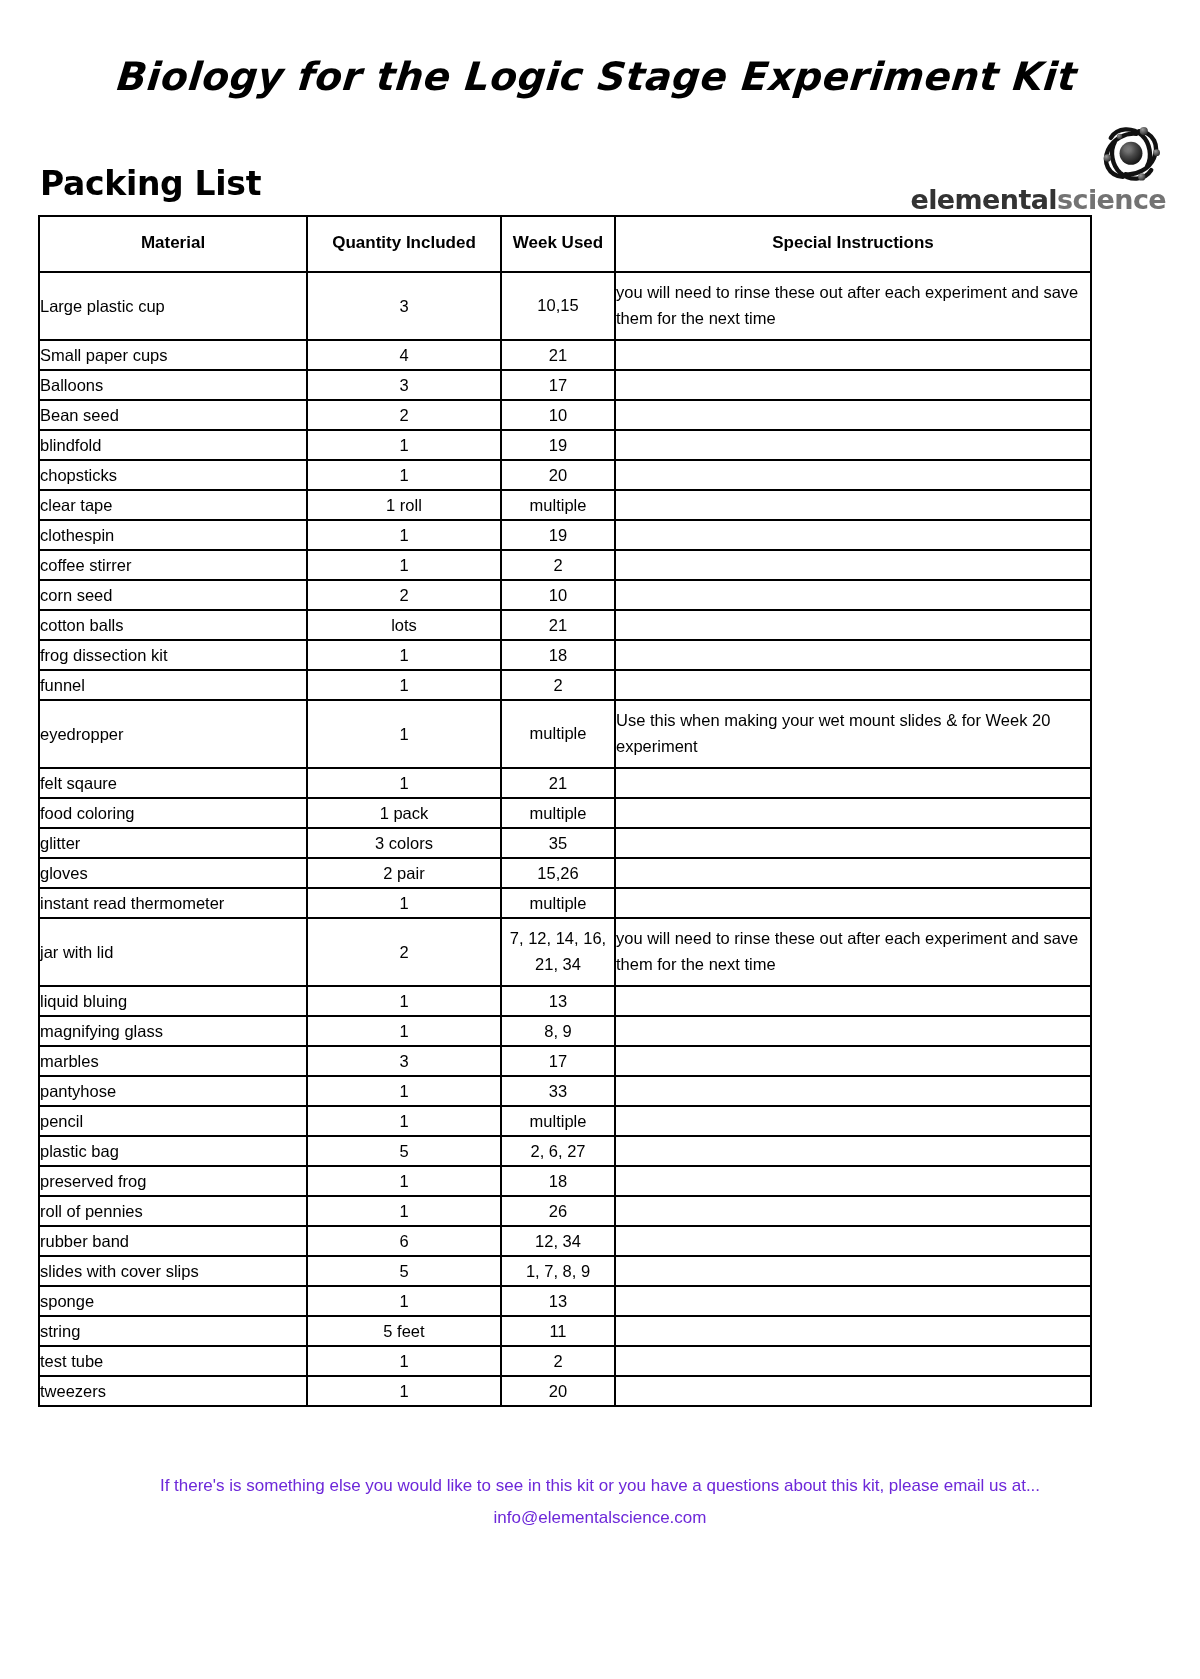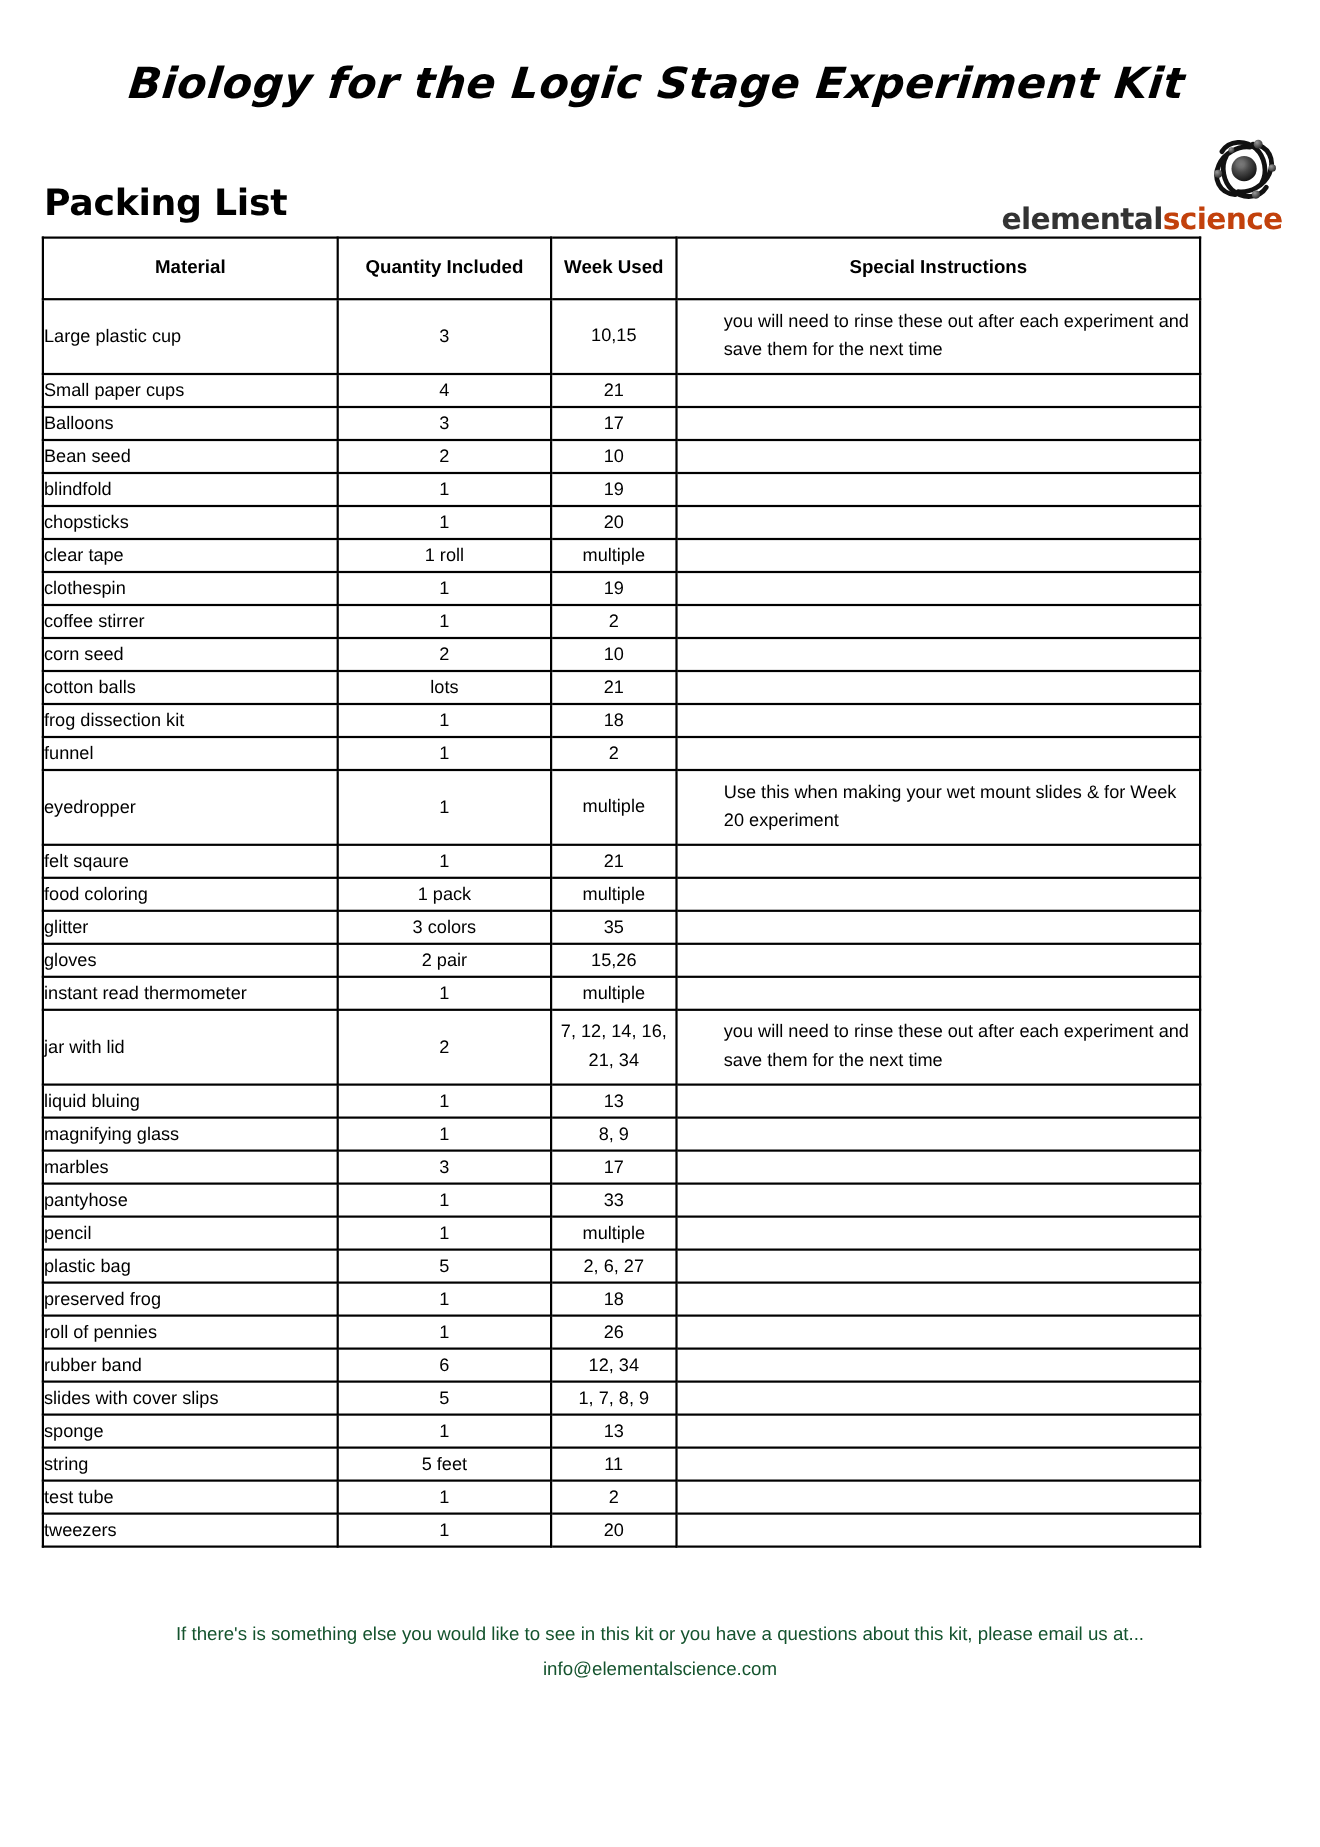--- a/index.html
+++ b/index.html
@@ -67,21 +67,21 @@
   }
   .brand-word {
     font-family: "DejaVu Sans", sans-serif;
     font-size: 27px;
     letter-spacing: -0.6px;
     color: #333333;
     white-space: nowrap;
     line-height: 1;
   }
   .brand-word .light { font-weight: 700; }
-  .brand-word .bold  { font-weight: 700; color:#c2410c; }
+  .brand-word .bold  { font-weight: 700; color:#737373; }
 
   
   .tbl-wrap {
     margin: 6px 34px 0 38px;
   }
   table.packing {
     width: 1052px;
     border-collapse: collapse;
     table-layout: fixed;
     font-family: "Liberation Sans", sans-serif;
@@ -116,34 +116,34 @@
   }
   td.qty, td.week {
     text-align: center;
   }
   td.special {
     text-align: left;
     padding-left: 7px;
     padding-right: 4px;
   }
   tr.tall td { height: 62px; }
-  tr.tall td.special { line-height: 1.55; padding-top: 2px; padding-bottom: 2px; padding-left: 42px; }
+  tr.tall td.special { line-height: 1.55; padding-top: 2px; padding-bottom: 2px; }
   tr.tall td.week { line-height: 1.55; }
 
   
   .footer {
     position: absolute;
     left: 0;
     right: 0;
     top: 1470px;
     text-align: center;
     font-family: "Liberation Sans", sans-serif;
     font-size: 17px;
     line-height: 1.9;
-    color: #14532d;
+    color: #6d28d9;
   }
   .footer div { white-space: nowrap; }
 </style>
 </head>
 <body>
 
 <div class="page">
 
   <div class="doc-title">Biology for the Logic Stage Experiment Kit</div>
 

